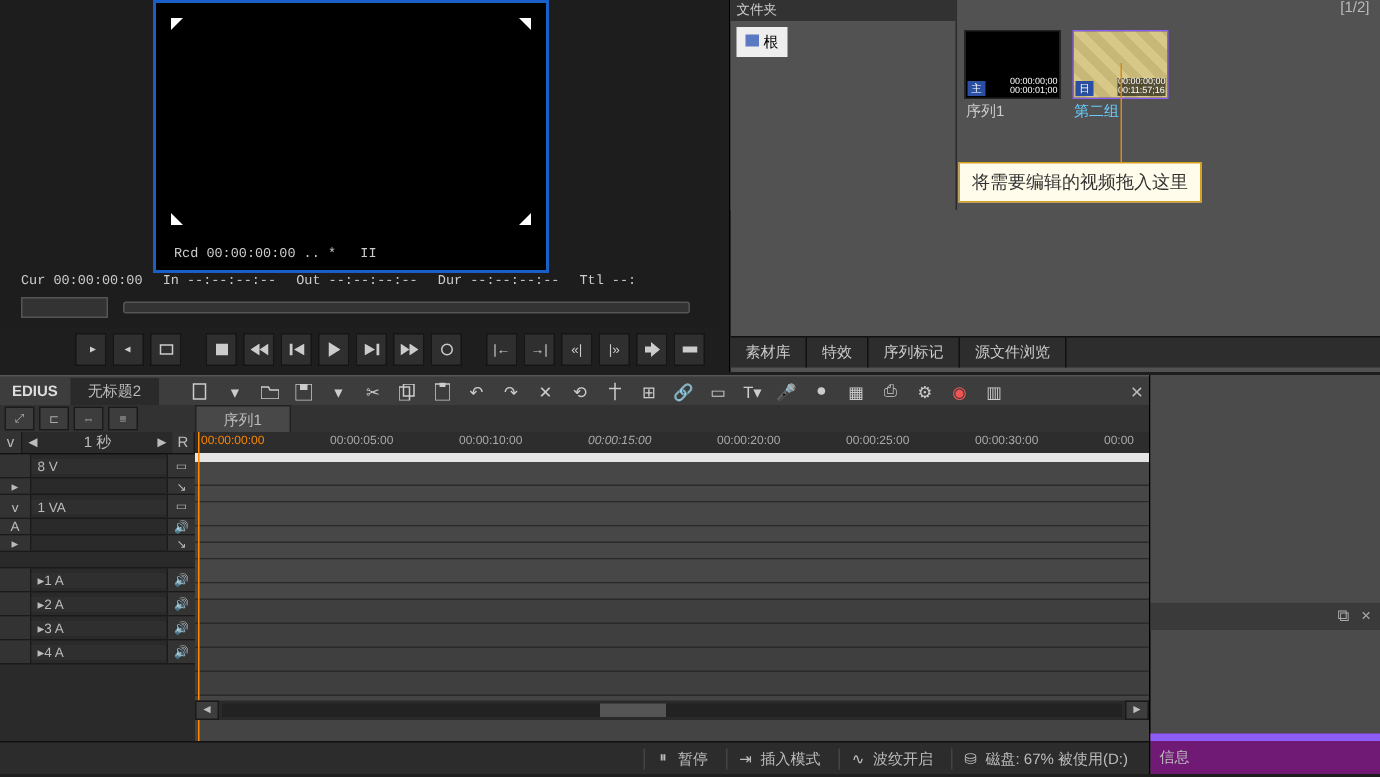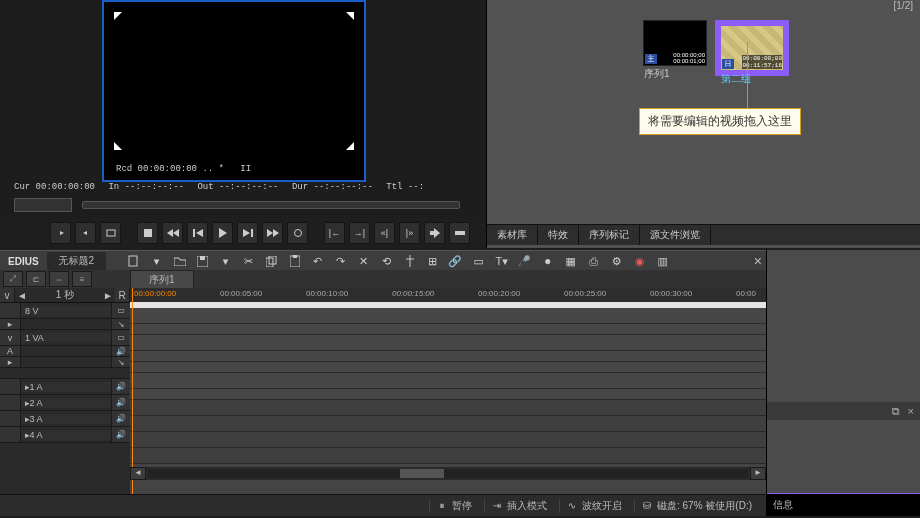--- a/index.html
+++ b/index.html
@@ -23,21 +23,21 @@
   .tb.gap{margin-left:12px;}
   
   .bin{position:absolute;left:486px;top:0;width:434px;height:248px;background:#525252;border-left:1px solid #000;}
   .bin-tree{position:absolute;left:0;top:0;width:150px;height:140px;background:#525252;border-right:1px solid #2a2a2a;}
   .bt-hdr{height:14px;background:#323232;color:#ccc;font-size:9px;padding-left:4px;}
   .bt-item{padding:3px 6px;font-size:10px;color:#000;background:#eee;display:inline-block;margin:4px;}
   .bt-item .fld{display:inline-block;width:9px;height:8px;background:#5b78c2;margin-right:3px;}
   .bin-area{position:absolute;left:152px;top:0;right:0;height:140px;background:#525252;}
   .bin-count{position:absolute;right:8px;top:0;font-size:10px;color:#bbb;}
   .clip{position:absolute;width:62px;height:44px;border:1px solid #222;background:#000;}
-  .clip.sel{border:6px solid #8b5cf6;font-family:Liberation Mono, monospace;}
+  .clip.sel{border:1px solid #8b5cf6;}
   .clip-th{width:100%;height:100%;}
   .clip-tc{position:absolute;right:1px;bottom:1px;font-size:6px;color:#fff;background:rgba(0,0,0,.6);}
   .clip-badge{position:absolute;left:1px;bottom:1px;width:12px;height:10px;background:#2a4fa2;color:#fff;font-size:7px;text-align:center;}
   .clip-lbl{position:absolute;left:0;top:46px;font-size:10px;color:#ccc;}
   .clip.c1{left:4px;top:20px;}
   .clip.c2{left:76px;top:20px;}
   .clip.c2 .clip-th{background:repeating-linear-gradient(45deg,#c8b878 0 6px,#d8c888 6px 12px);}
   .tooltip{position:absolute;left:0px;top:108px;background:#fffceb;border:1px solid #d5a020;padding:4px 8px;font-size:12px;color:#333;}
   .tooltip-line{position:absolute;left:108px;top:42px;width:1px;height:72px;border-left:1px solid #d88a20;}
   .tooltip-line2{position:absolute;left:0;top:114px;width:108px;border-top:1px solid #d88a20;}
@@ -88,21 +88,21 @@
   
   .status{position:absolute;left:0;top:494px;width:766px;height:22px;background:#2c2c2c;border-top:1px solid #111;display:flex;align-items:center;font-size:10px;justify-content:flex-end;gap:6px;padding-right:8px;box-sizing:border-box;}
   .sb-item{display:flex;align-items:center;gap:4px;padding:0 6px;border-left:1px solid #444;}
   .sb-ico{width:12px;height:12px;display:inline-flex;align-items:center;justify-content:center;}
   
   .rdock{position:absolute;left:766px;top:250px;right:0;height:266px;background:#4b4b4b;border-left:1px solid #000;}
   .rdock-top{height:152px;background:#4b4b4b;}
   .rdock-mid{height:18px;background:#3a3a3a;display:flex;align-items:center;justify-content:flex-end;gap:8px;padding-right:6px;}
   .rdock-mid span{font-size:11px;color:#aaa;}
   .rdock-bottom{flex:1;}
-  .rdock-status{position:absolute;left:0;bottom:0;right:0;height:22px;background:#000000;border-top:1px solid #8b5cf6;padding-left:6px;display:flex;align-items:center;font-size:10px;}
+  .rdock-status{position:absolute;left:0;bottom:0;right:0;height:22px;background:#701a75;border-top:5px solid #8b5cf6;padding-left:6px;display:flex;align-items:center;font-size:10px;}
   svg{display:block;}
 </style>
 </head>
 <body>
 
 <div class="monitor">
   <div class="mon-canvas">
     <div class="tri tl"></div>
     <div class="tri tr"></div>
     <div class="tri bl"></div>
@@ -188,20 +188,24 @@
       </svg>
     </div>
   <div class="tb">
       <svg width="10" height="10">
         <rect x="0" y="3" width="10" height="4" fill="#ccc"></rect>
       </svg>
     </div>
 </div>
 
 <div class="bin">
+  <div class="bin-tree">
+    <div class="bt-hdr">文件夹</div>
+    <div class="bt-item"><span class="fld"></span><span>根</span></div>
+  </div>
   <div class="bin-area">
     <div class="bin-count">[1/2]</div>
     <div class="clip c1">
       <div class="clip-th"></div>
       <div class="clip-badge">主</div>
       <div class="clip-tc"><span>00:00:00;00</span><br><span>00:00:01;00</span></div>
       <div class="clip-lbl">序列1</div>
     </div>
     <div class="clip c2 sel">
       <div class="clip-th"></div>

